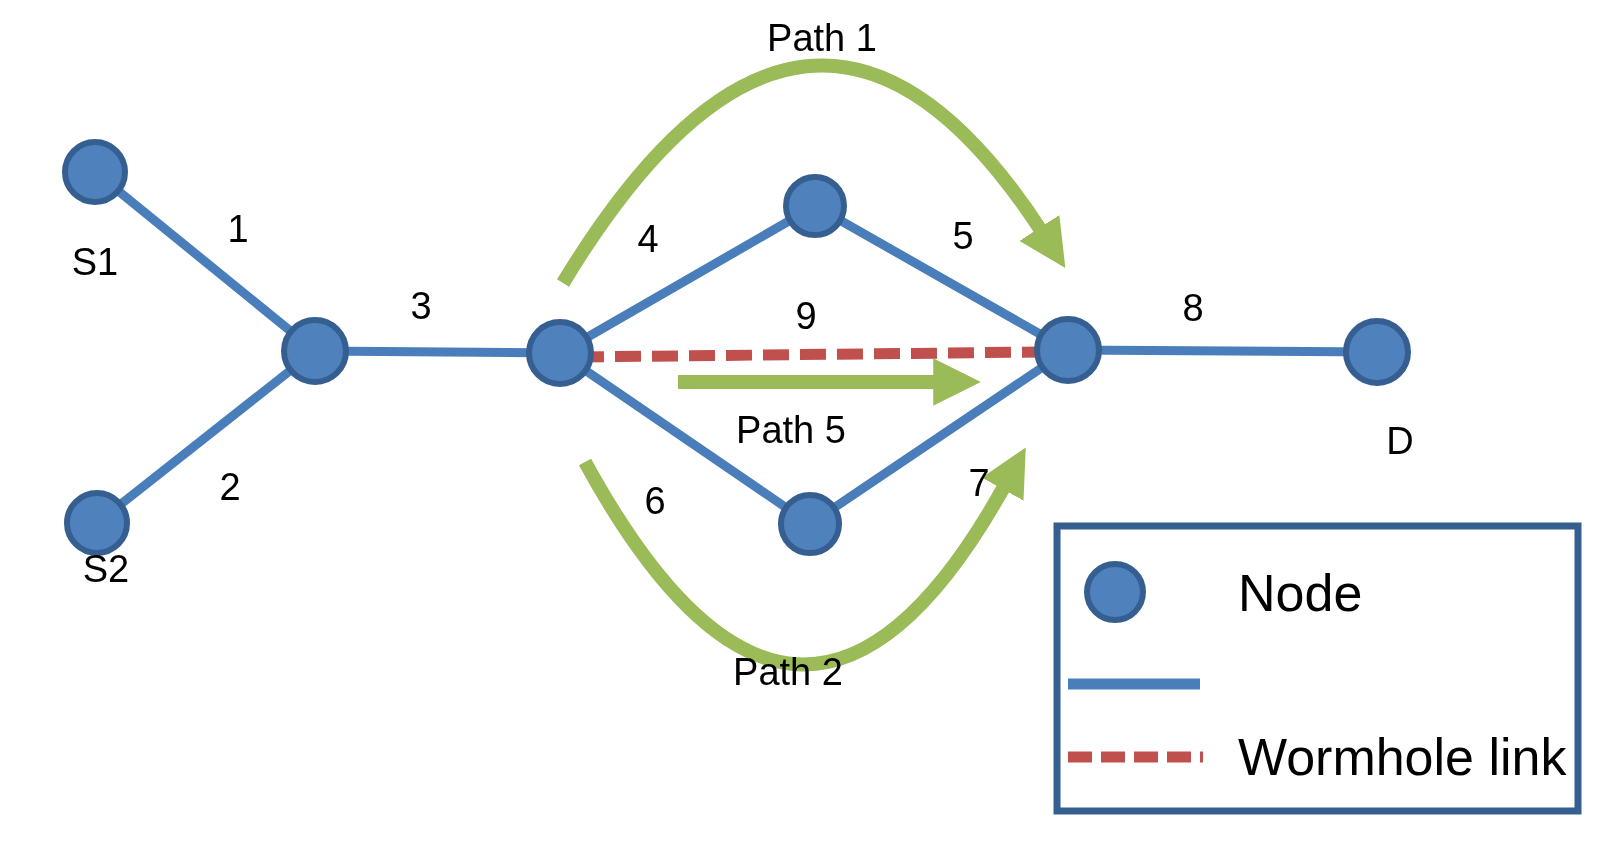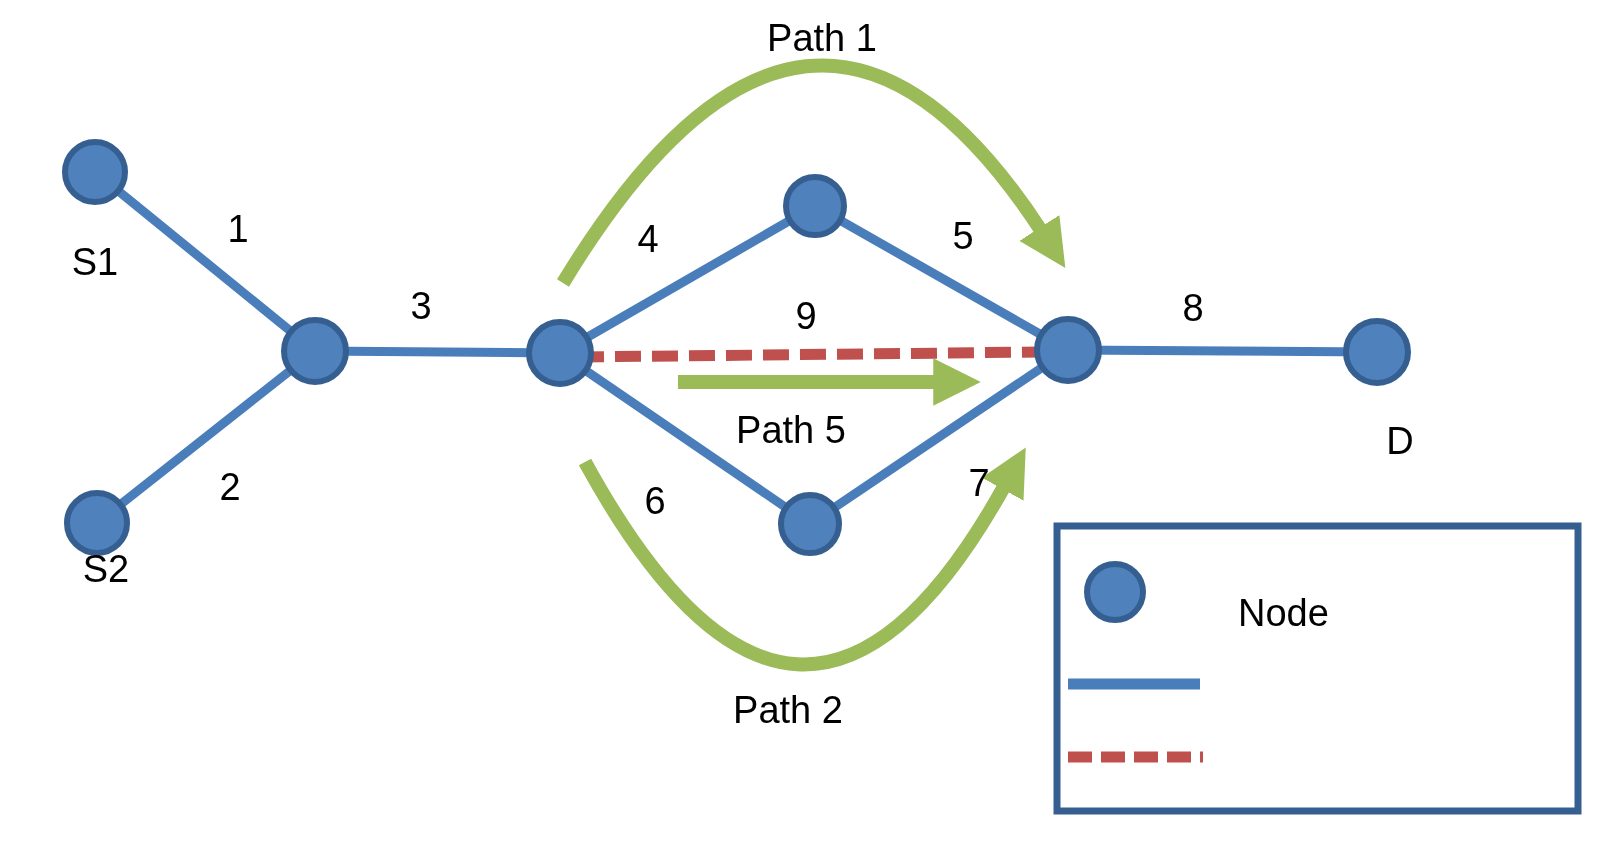--- a/index.html
+++ b/index.html
@@ -67,25 +67,24 @@
     transform: translate(-50%, -50%);
     font-size: 38px;
     color: var(--color-label-text, #000000);
     white-space: pre;
     line-height: 1;
     text-align: center;
   }
   .legend-lbl {
     position: absolute;
     transform: translateY(-50%);
-    font-size: 38px;
+    font-size: 52px;
     color: var(--color-label-text, #000000);
     white-space: pre;
     line-height: 1;
-    margin-top: 20px;
   }
 </style>
 </head>
 <body>
 
 <div class="stage">
 
   <svg width="1599" height="863" viewBox="0 0 1599 863">
     <defs>
       <marker id="arrow-green" viewBox="0 0 10 10" refX="1" refY="5" markerWidth="3.4" markerHeight="3.4" orient="auto">
@@ -131,18 +130,19 @@
   <span class="lbl" style="left:230px; top:487px">2</span>
   <span class="lbl" style="left:421px; top:306px">3</span>
   <span class="lbl" style="left:648px; top:239px">4</span>
   <span class="lbl" style="left:963px; top:236px">5</span>
   <span class="lbl" style="left:655px; top:501px">6</span>
   <span class="lbl" style="left:979px; top:483px">7</span>
   <span class="lbl" style="left:1193px;top:308px">8</span>
   <span class="lbl" style="left:806px; top:316px">9</span>
 
   <span class="lbl" style="left:822px; top:38px">Path 1</span>
-  <span class="lbl" style="left:788px; top:710px">Path 2</span>
+  <span class="lbl" style="left:788px; top:672px">Path 2</span>
   <span class="lbl" style="left:791px; top:430px">Path 5</span>
 
   <span class="legend-lbl" style="left:1238px;top:593px">Node</span>
+  <span class="legend-lbl" style="left:1238px;top:757px">Wormhole link</span>
 
 </div>
 
 </body></html>

